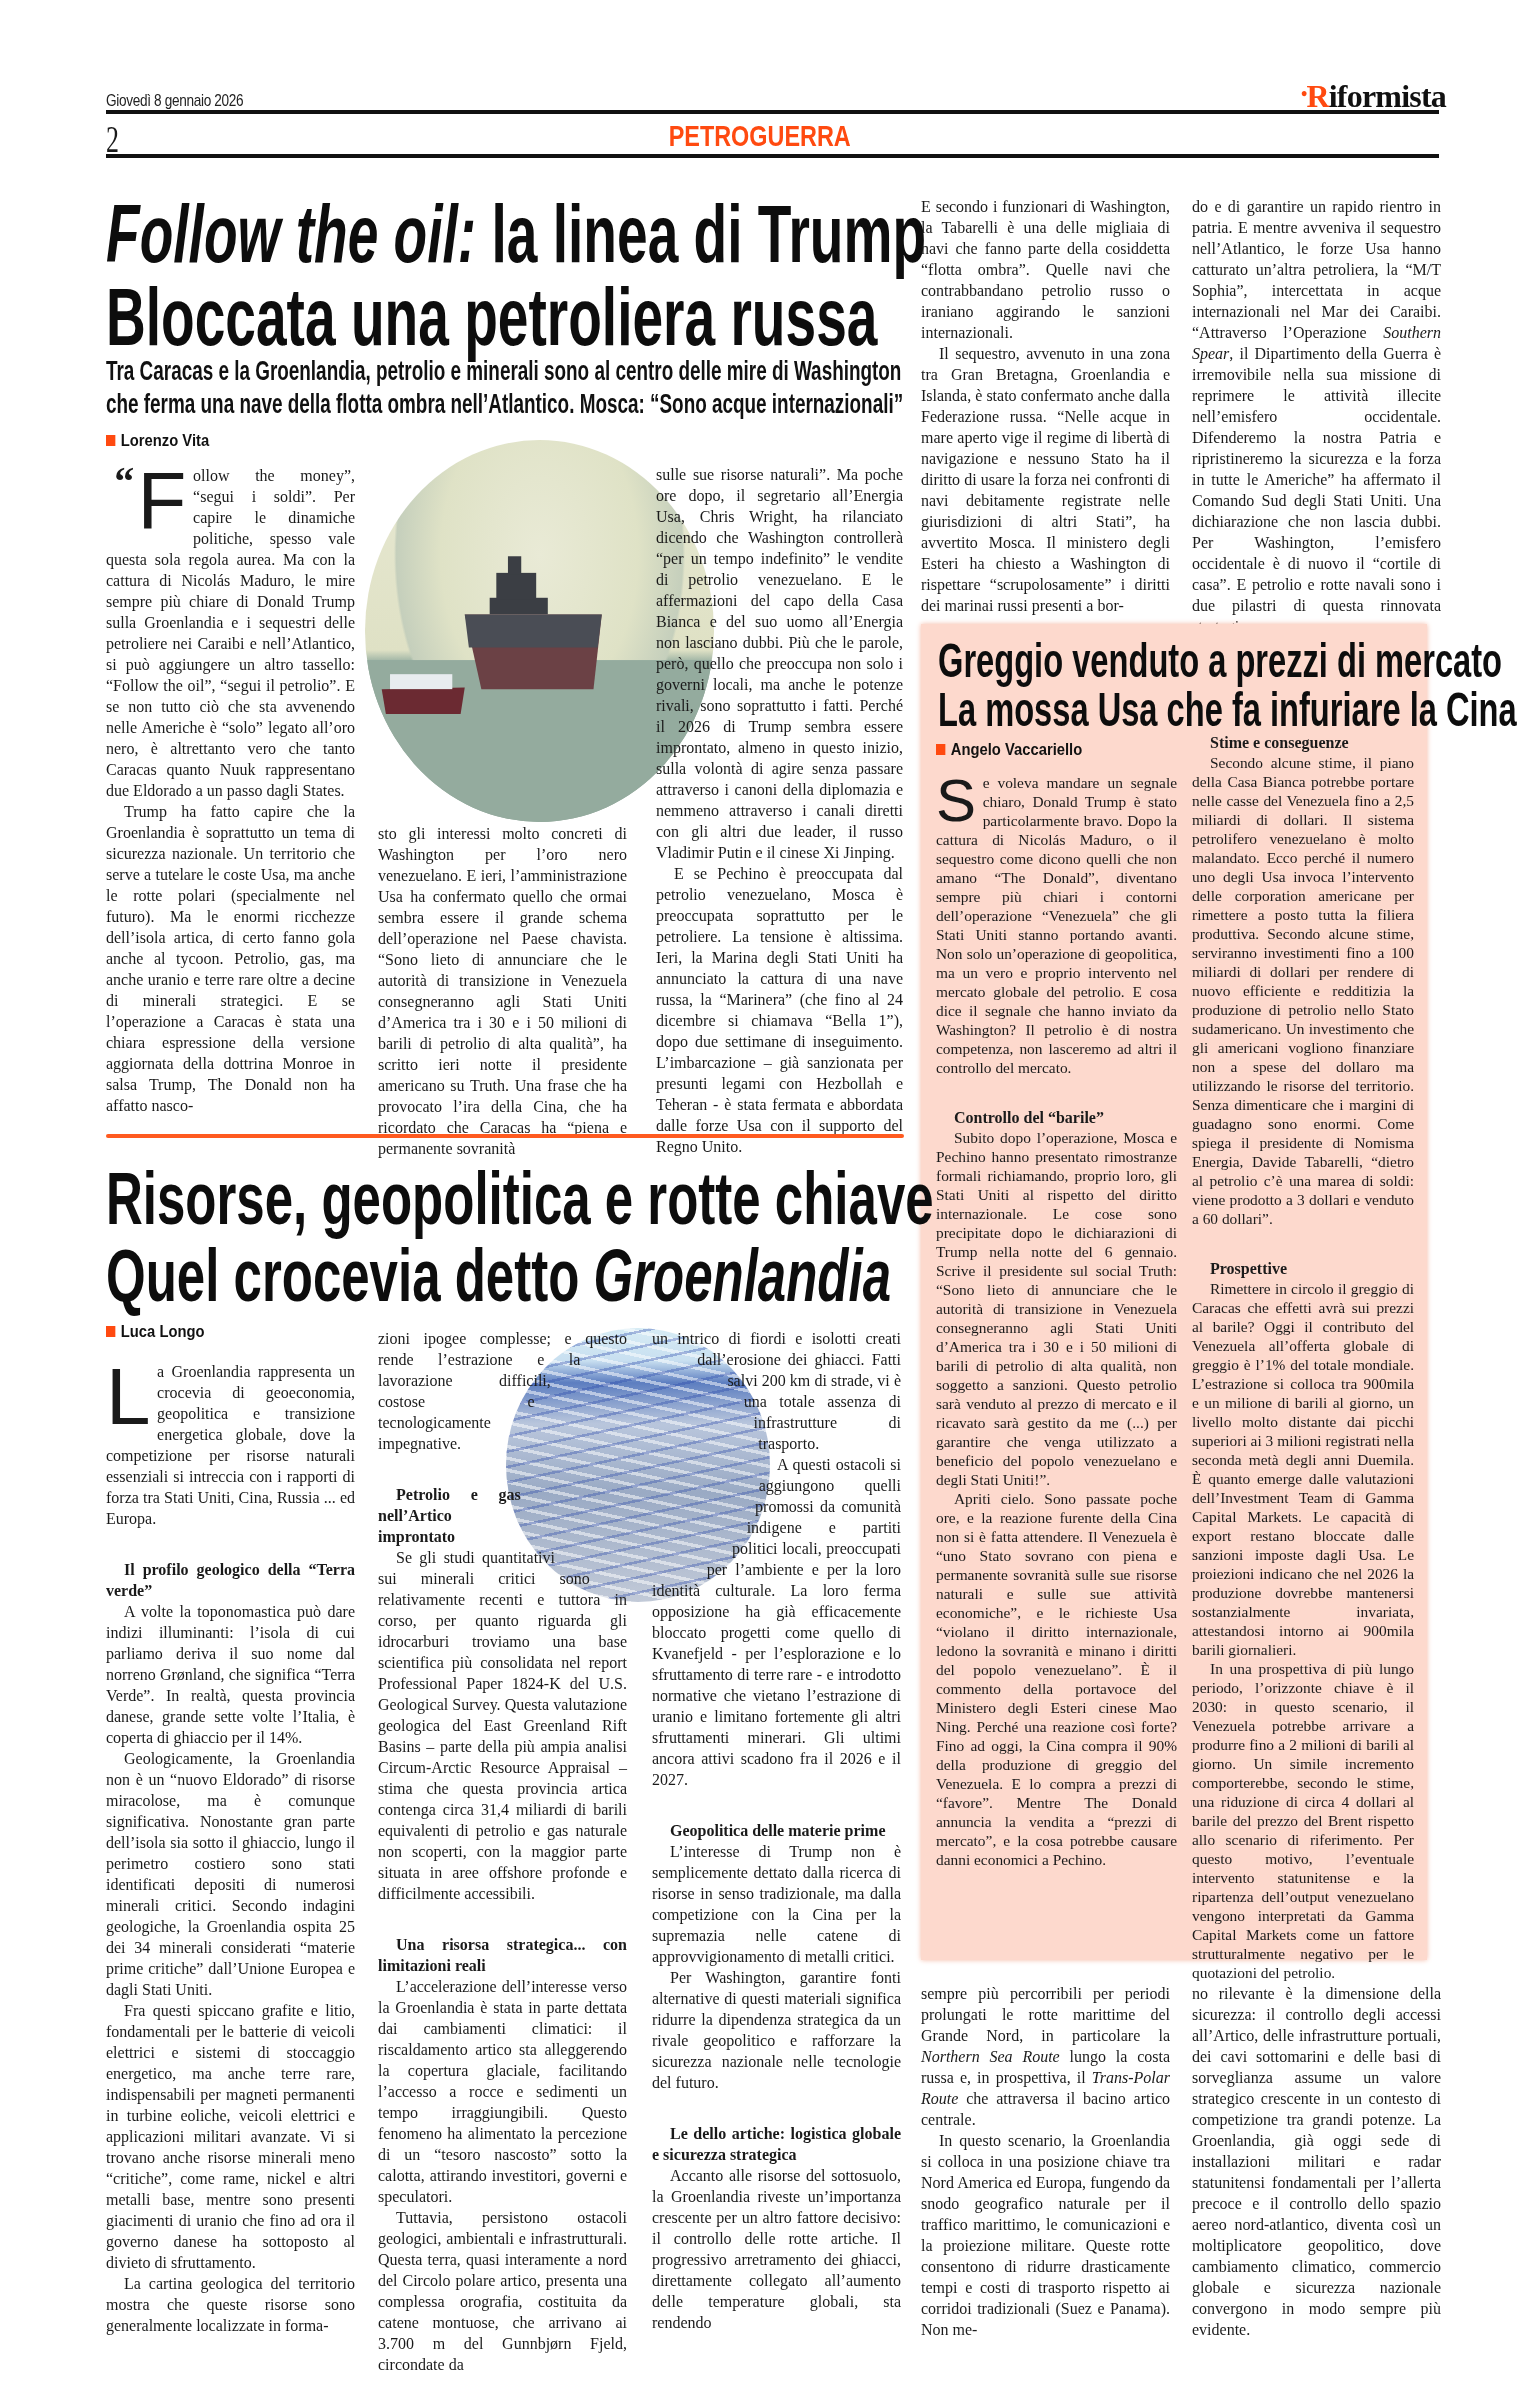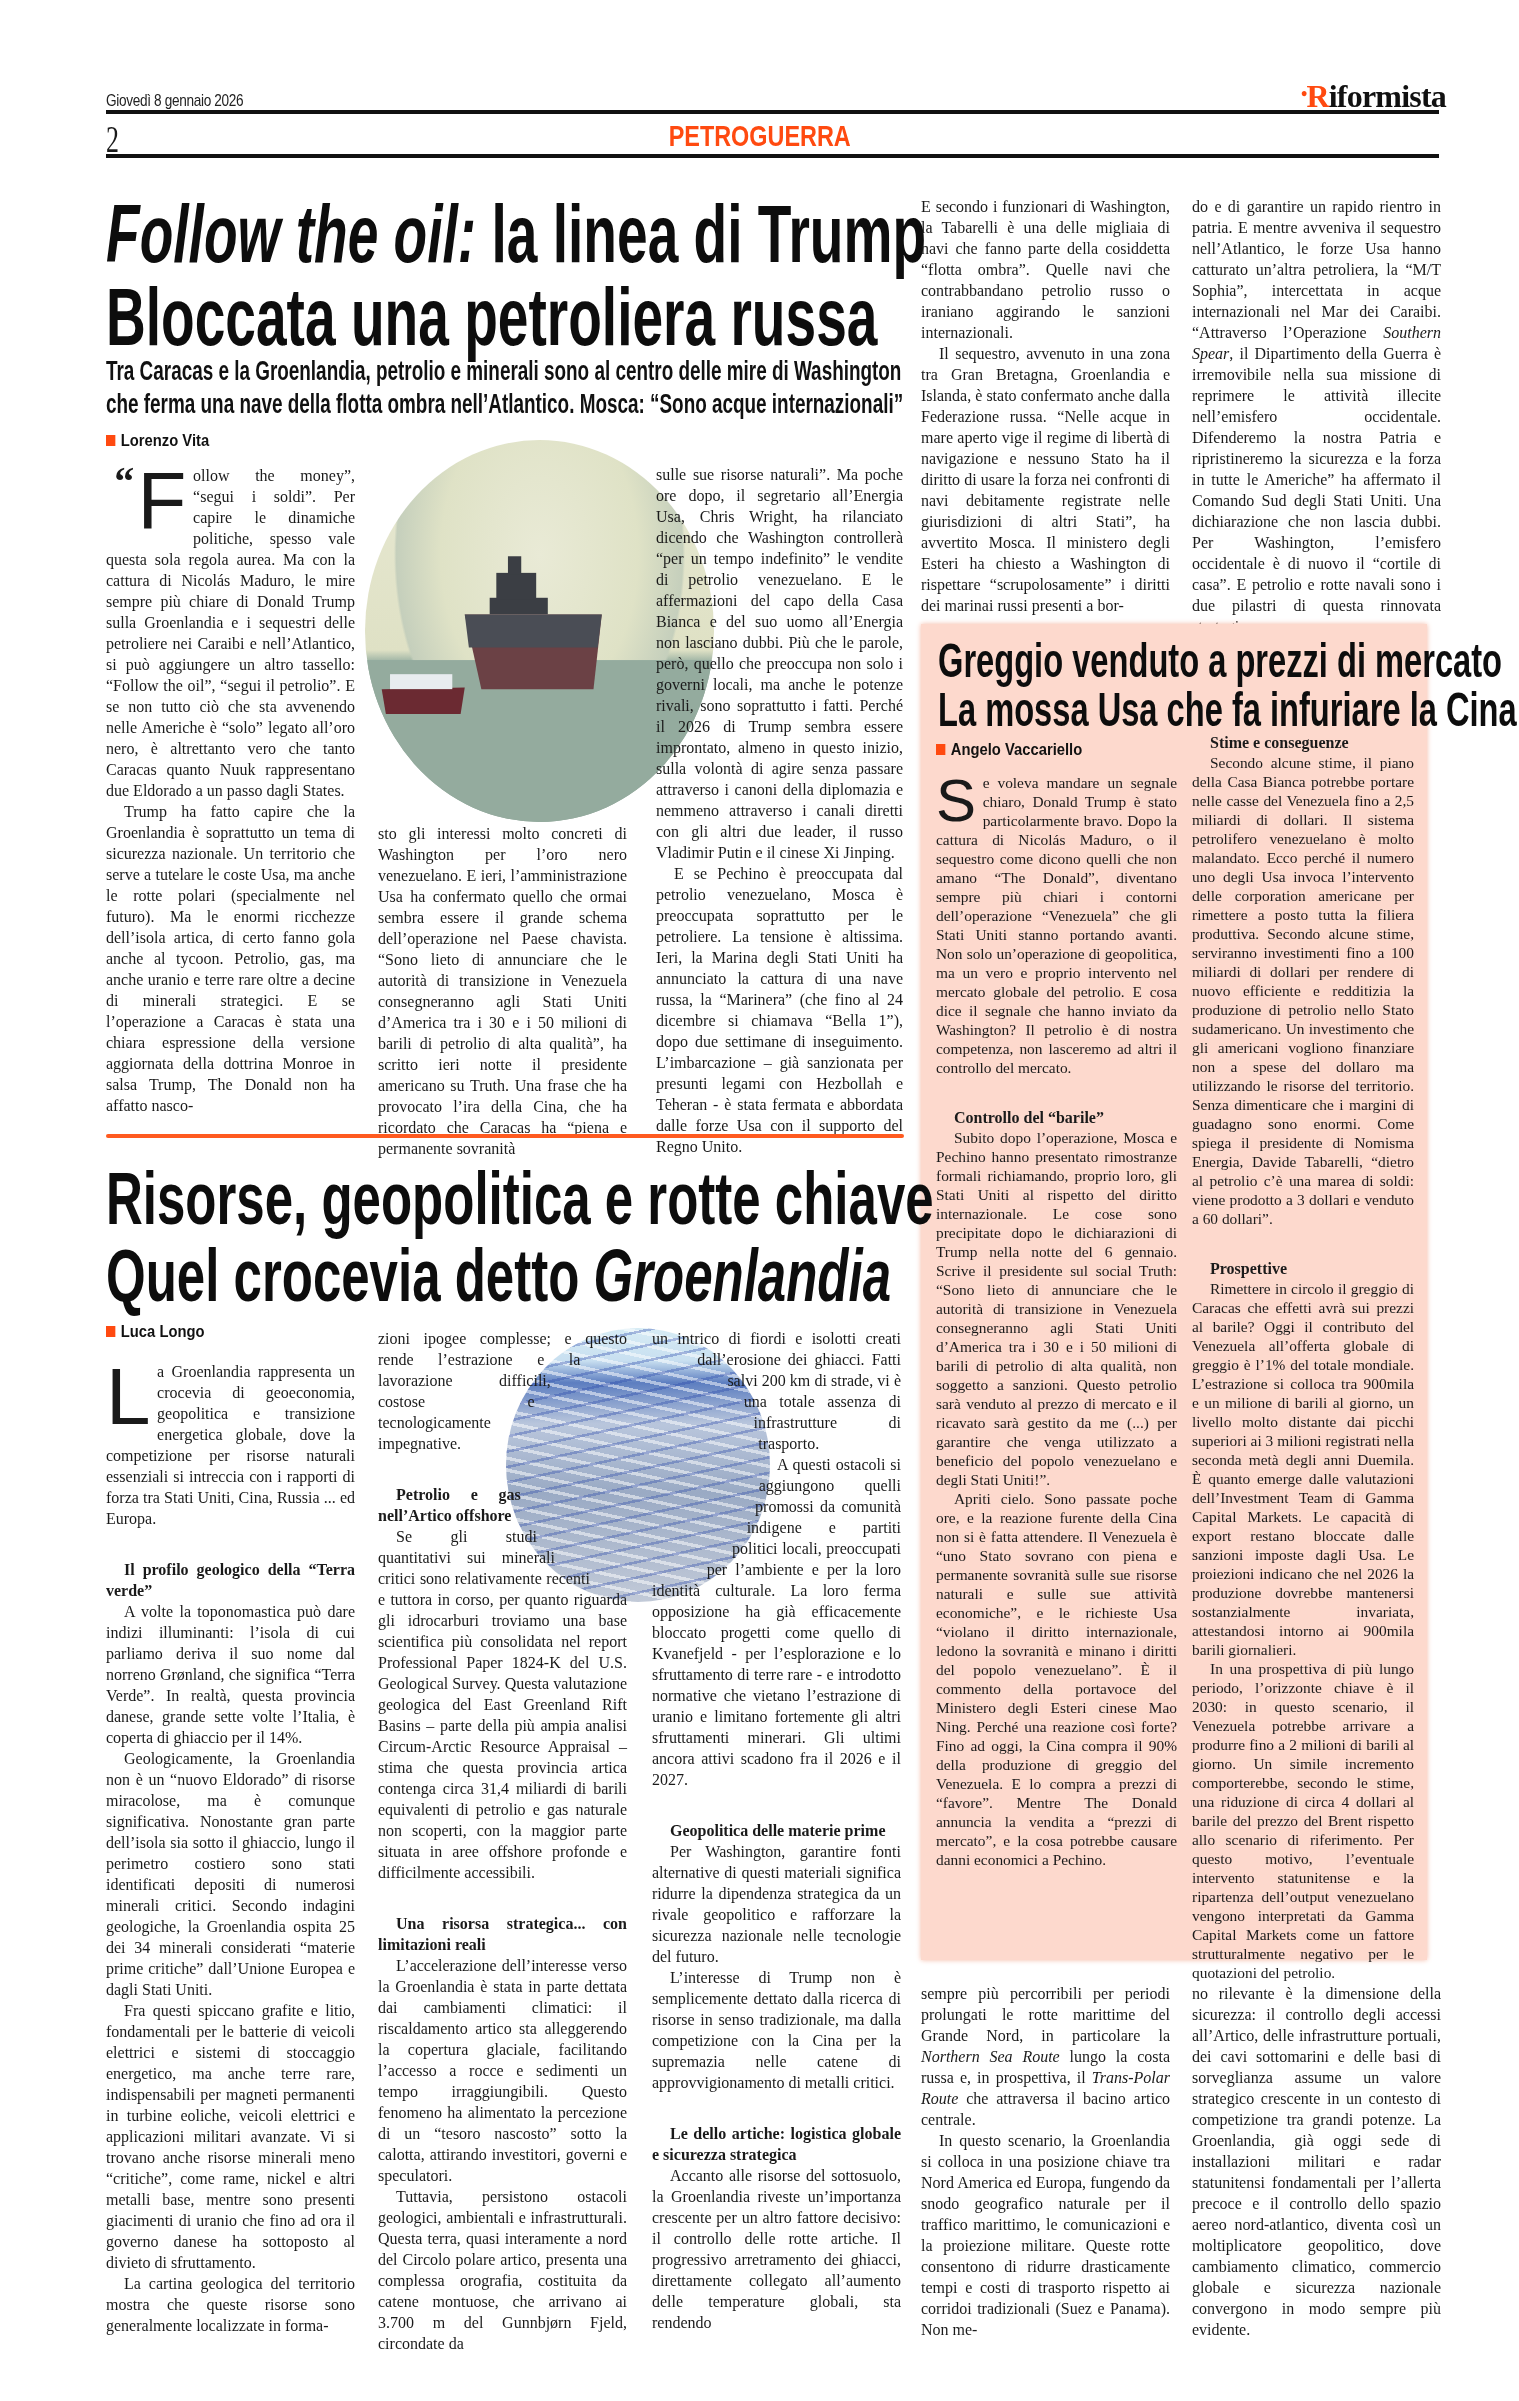--- a/index.html
+++ b/index.html
@@ -151,35 +151,35 @@
   <h4>Il profilo geologico della “Terra verde”</h4>
   <p>A volte la toponomastica può dare indizi illuminanti: l’isola di cui parliamo deriva il suo nome dal norreno Grønland, che significa “Terra Verde”. In realtà, questa provincia danese, grande sette volte l’Italia, è coperta di ghiaccio per il 14%.</p>
   <p>Geologicamente, la Groenlandia non è un “nuovo Eldorado” di risorse miracolose, ma è comunque significativa. Nonostante gran parte dell’isola sia sotto il ghiaccio, lungo il perimetro costiero sono stati identificati depositi di numerosi minerali critici. Secondo indagini geologiche, la Groenlandia ospita 25 dei 34 minerali considerati “materie prime critiche” dall’Unione Europea e dagli Stati Uniti.</p>
   <p>Fra questi spiccano grafite e litio, fondamentali per le batterie di veicoli elettrici e sistemi di stoccaggio energetico, ma anche terre rare, indispensabili per magneti permanenti in turbine eoliche, veicoli elettrici e applicazioni militari avanzate. Vi si trovano anche risorse minerali meno “critiche”, come rame, nickel e altri metalli base, mentre sono presenti giacimenti di uranio che fino ad ora il governo danese ha sottoposto al divieto di sfruttamento.</p>
   <p>La cartina geologica del territorio mostra che queste risorse sono generalmente localizzate in forma-</p>
 </div>
 <div class="abs col" style="left:378px; top:1328px; width:249px;">
   <div style="float:right; width:124px; height:278px; shape-outside: circle(50% at 100% 50%);"></div>
   <p class="noind">zioni ipogee complesse; e questo rende l’estrazione e la lavorazione difficili, costose e tecnologicamente impegnative.</p>
   <div class="gap"></div>
-  <h4>Petrolio e gas nell’Artico offshore</h4>
+  <h4>Petrolio e gas nell’Artico improntato</h4>
   <p>Se gli studi quantitativi sui minerali critici sono relativamente recenti e tuttora in corso, per quanto riguarda gli idrocarburi troviamo una base scientifica più consolidata nel report Professional Paper 1824-K del U.S. Geological Survey. Questa valutazione geologica del East Greenland Rift Basins – parte della più ampia analisi Circum-Arctic Resource Appraisal – stima che questa provincia artica contenga circa 31,4 miliardi di barili equivalenti di petrolio e gas naturale non scoperti, con la maggior parte situata in aree offshore profonde e difficilmente accessibili.</p>
   <div class="gap"></div>
   <h4>Una risorsa strategica... con limitazioni reali</h4>
   <p>L’accelerazione dell’interesse verso la Groenlandia è stata in parte dettata dai cambiamenti climatici: il riscaldamento artico sta alleggerendo la copertura glaciale, facilitando l’accesso a rocce e sedimenti un tempo irraggiungibili. Questo fenomeno ha alimentato la percezione di un “tesoro nascosto” sotto la calotta, attirando investitori, governi e speculatori.</p>
   <p>Tuttavia, persistono ostacoli geologici, ambientali e infrastrutturali. Questa terra, quasi interamente a nord del Circolo polare artico, presenta una complessa orografia, costituita da catene montuose, che arrivano ai 3.700 m del Gunnbjørn Fjeld, circondate da</p>
 </div>
 <div class="abs col" style="left:652px; top:1328px; width:249px;">
   <div style="float:left; width:120px; height:278px; shape-outside: circle(50% at 0% 50%);"></div>
   <p class="noind">un intrico di fiordi e isolotti creati dall’erosione dei ghiacci. Fatti salvi 200 km di strade, vi è una totale assenza di infrastrutture di trasporto.</p>
   <p>A questi ostacoli si aggiungono quelli promossi da comunità indigene e partiti politici locali, preoccupati per l’ambiente e per la loro identità culturale. La loro ferma opposizione ha già efficacemente bloccato progetti come quello di Kvanefjeld - per l’esplorazione e lo sfruttamento di terre rare - e introdotto normative che vietano l’estrazione di uranio e limitano fortemente gli altri sfruttamenti minerari. Gli ultimi ancora attivi scadono fra il 2026 e il 2027.</p>
   <div class="gap"></div>
   <h4>Geopolitica delle materie prime</h4>
+  <p>L’interesse di Trump non è semplicemente dettato dalla ricerca di risorse in senso tradizionale, ma dalla competizione con la Cina per la supremazia nelle catene di approvvigionamento di metalli critici.</p>
   <p>Per Washington, garantire fonti alternative di questi materiali significa ridurre la dipendenza strategica da un rivale geopolitico e rafforzare la sicurezza nazionale nelle tecnologie del futuro.</p>
-  <p>L’interesse di Trump non è semplicemente dettato dalla ricerca di risorse in senso tradizionale, ma dalla competizione con la Cina per la supremazia nelle catene di approvvigionamento di metalli critici.</p>
   <div class="gap"></div>
   <h4>Le dello artiche: logistica globale e sicurezza strategica</h4>
   <p>Accanto alle risorse del sottosuolo, la Groenlandia riveste un’importanza crescente per un altro fattore decisivo: il controllo delle rotte artiche. Il progressivo arretramento dei ghiacci, direttamente collegato all’aumento delle temperature globali, sta rendendo</p>
 </div>
 <div class="abs col" style="left:921px; top:1983px; width:249px;">
   <p class="noind"><span>sempre più percorribili per periodi prolungati le rotte marittime del Grande Nord, in particolare la </span><i>Northern Sea Route</i><span> lungo la costa russa e, in prospettiva, il </span><i>Trans-Polar Route</i><span> che attraversa il bacino artico centrale.</span></p>
   <p>In questo scenario, la Groenlandia si colloca in una posizione chiave tra Nord America ed Europa, fungendo da snodo geografico naturale per il traffico marittimo, le comunicazioni e la proiezione militare. Queste rotte consentono di ridurre drasticamente tempi e costi di trasporto rispetto ai corridoi tradizionali (Suez e Panama). Non me-</p>
 </div>
 <div class="abs col" style="left:1192px; top:1983px; width:249px;">
   <p class="noind">no rilevante è la dimensione della sicurezza: il controllo degli accessi all’Artico, delle infrastrutture portuali, dei cavi sottomarini e delle basi di sorveglianza assume un valore strategico crescente in un contesto di competizione tra grandi potenze. La Groenlandia, già oggi sede di installazioni militari e radar statunitensi fondamentali per l’allerta precoce e il controllo dello spazio aereo nord-atlantico, diventa così un moltiplicatore geopolitico, dove cambiamento climatico, commercio globale e sicurezza nazionale convergono in modo sempre più evidente.</p>

